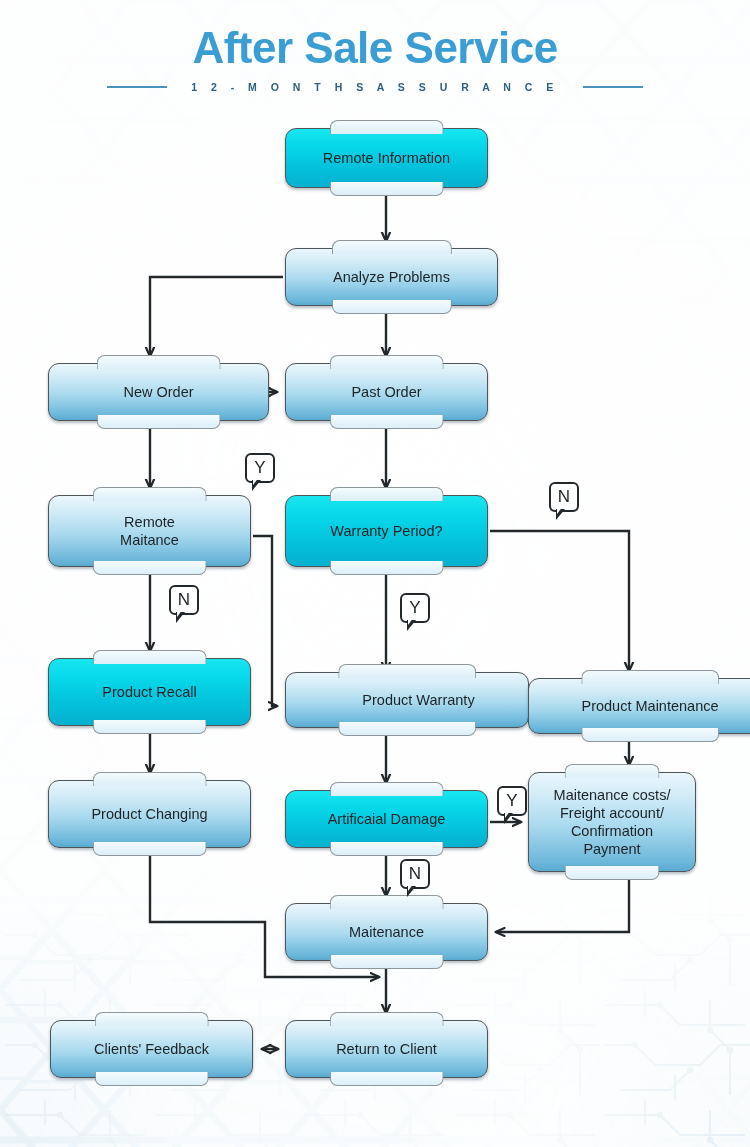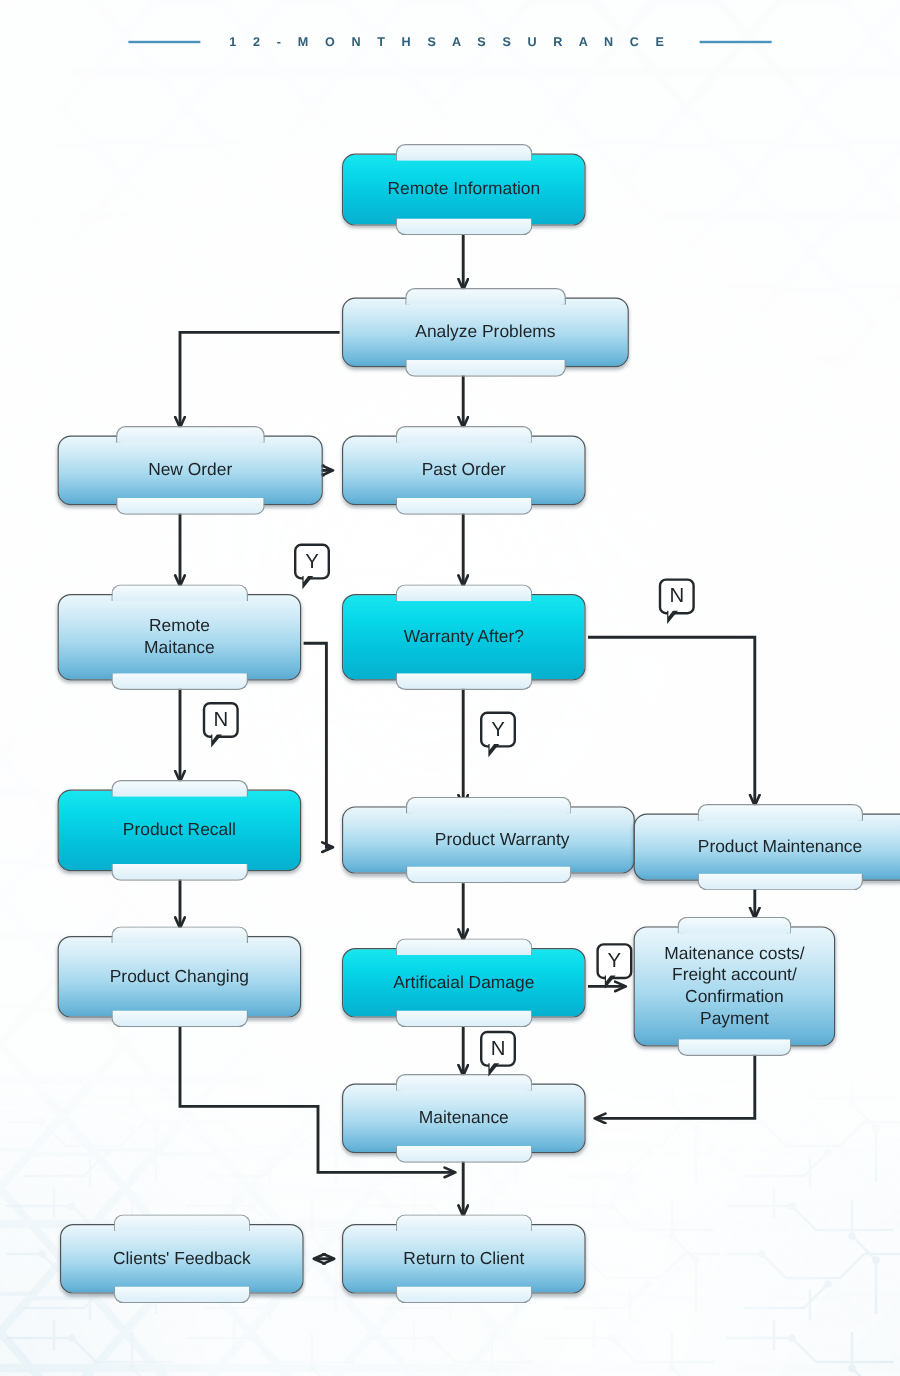--- a/index.html
+++ b/index.html
@@ -186,20 +186,21 @@
         <stop offset="72%" stop-color="#ffffff" stop-opacity="0.8"></stop>
         <stop offset="100%" stop-color="#ffffff" stop-opacity="0.05"></stop>
       </linearGradient>
     </defs>
     <rect x="0" y="0" width="750" height="1147" fill="url(#circ)"></rect>
     <rect x="0" y="0" width="750" height="1147" fill="url(#circfade)"></rect>
     <rect x="0" y="0" width="750" height="1147" fill="url(#circside)"></rect>
   </svg>
 
   <div class="header">
+    <div class="title">After Sale Service</div>
     <div class="subtitle-row">
       <span class="sub-rule"></span>
       <span class="subtitle">1 2 - M O N T H S    A S S U R A N C E</span>
       <span class="sub-rule"></span>
     </div>
   </div>
 
   <svg id="wires" viewBox="0 0 750 1147">
     <defs>
       <marker id="ah" markerWidth="12" markerHeight="12" refX="9.5" refY="5" orient="auto" markerUnits="userSpaceOnUse">
@@ -247,35 +248,35 @@
 
       <path d="M386 963 V1013" marker-end="url(#ah)"></path>
 
       <path d="M262 1049 H278" marker-end="url(#ah)" marker-start="url(#ah2)"></path>
     </g>
   </svg>
 
   <div class="node cyan" style="left:285px;top:128px;width:203px;height:60px;">
     <span class="lbl">Remote Information</span>
   </div>
-  <div class="node blue" style="left:285px;top:248px;width:239px;height:58px;align-items:center;">
+  <div class="node blue" style="left:285px;top:248px;width:213px;height:58px;align-items:center;">
     <span class="lbl">Analyze Problems</span>
   </div>
   <div class="node blue" style="left:48px;top:363px;width:221px;height:58px;">
     <span class="lbl">New Order</span>
   </div>
   <div class="node blue" style="left:285px;top:363px;width:203px;height:58px;">
     <span class="lbl">Past Order</span>
   </div>
   <div class="node blue" style="left:48px;top:495px;width:203px;height:72px;">
     <span class="lbl">Remote
 Maitance</span>
   </div>
   <div class="node cyan" style="left:285px;top:495px;width:203px;height:72px;">
-    <span class="lbl">Warranty After?</span>
+    <span class="lbl">Warranty Period?</span>
   </div>
   <div class="node cyan" style="left:48px;top:658px;width:203px;height:68px;">
     <span class="lbl">Product Recall</span>
   </div>
   <div class="node blue" style="left:285px;top:672px;width:244px;height:56px;padding-left:23px;">
     <span class="lbl">Product Warranty</span>
   </div>
   <div class="node blue" style="left:528px;top:678px;width:244px;height:56px;">
     <span class="lbl">Product Maintenance</span>
   </div>

